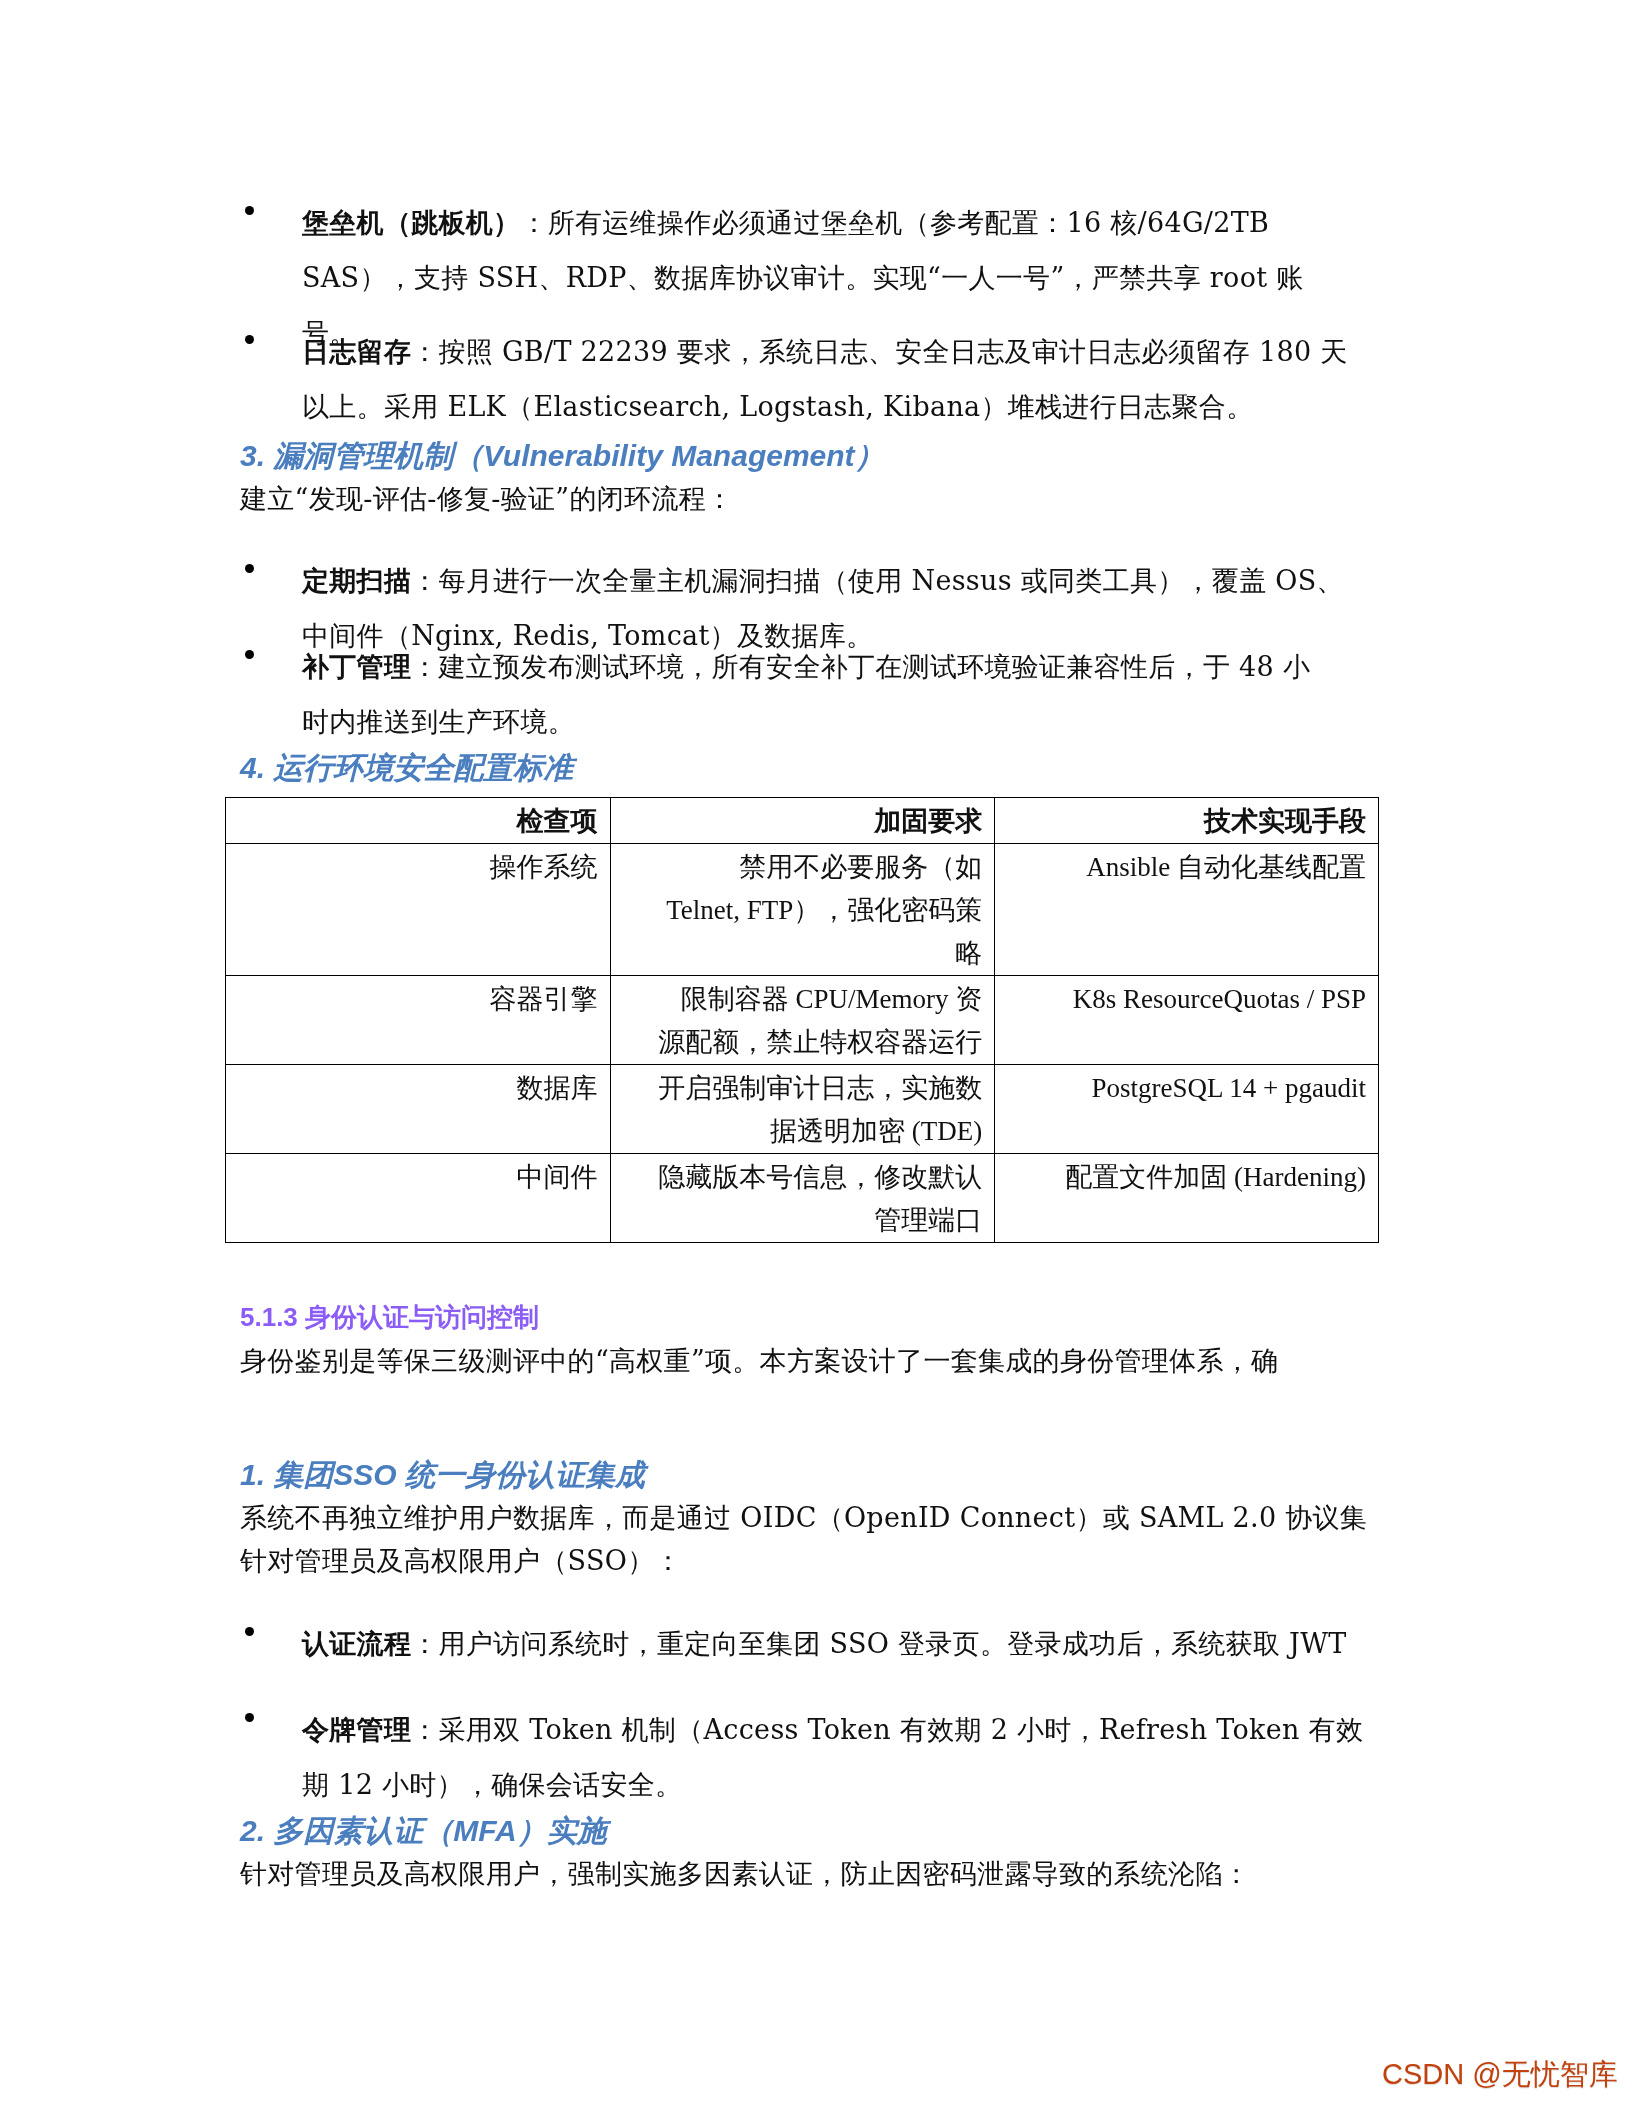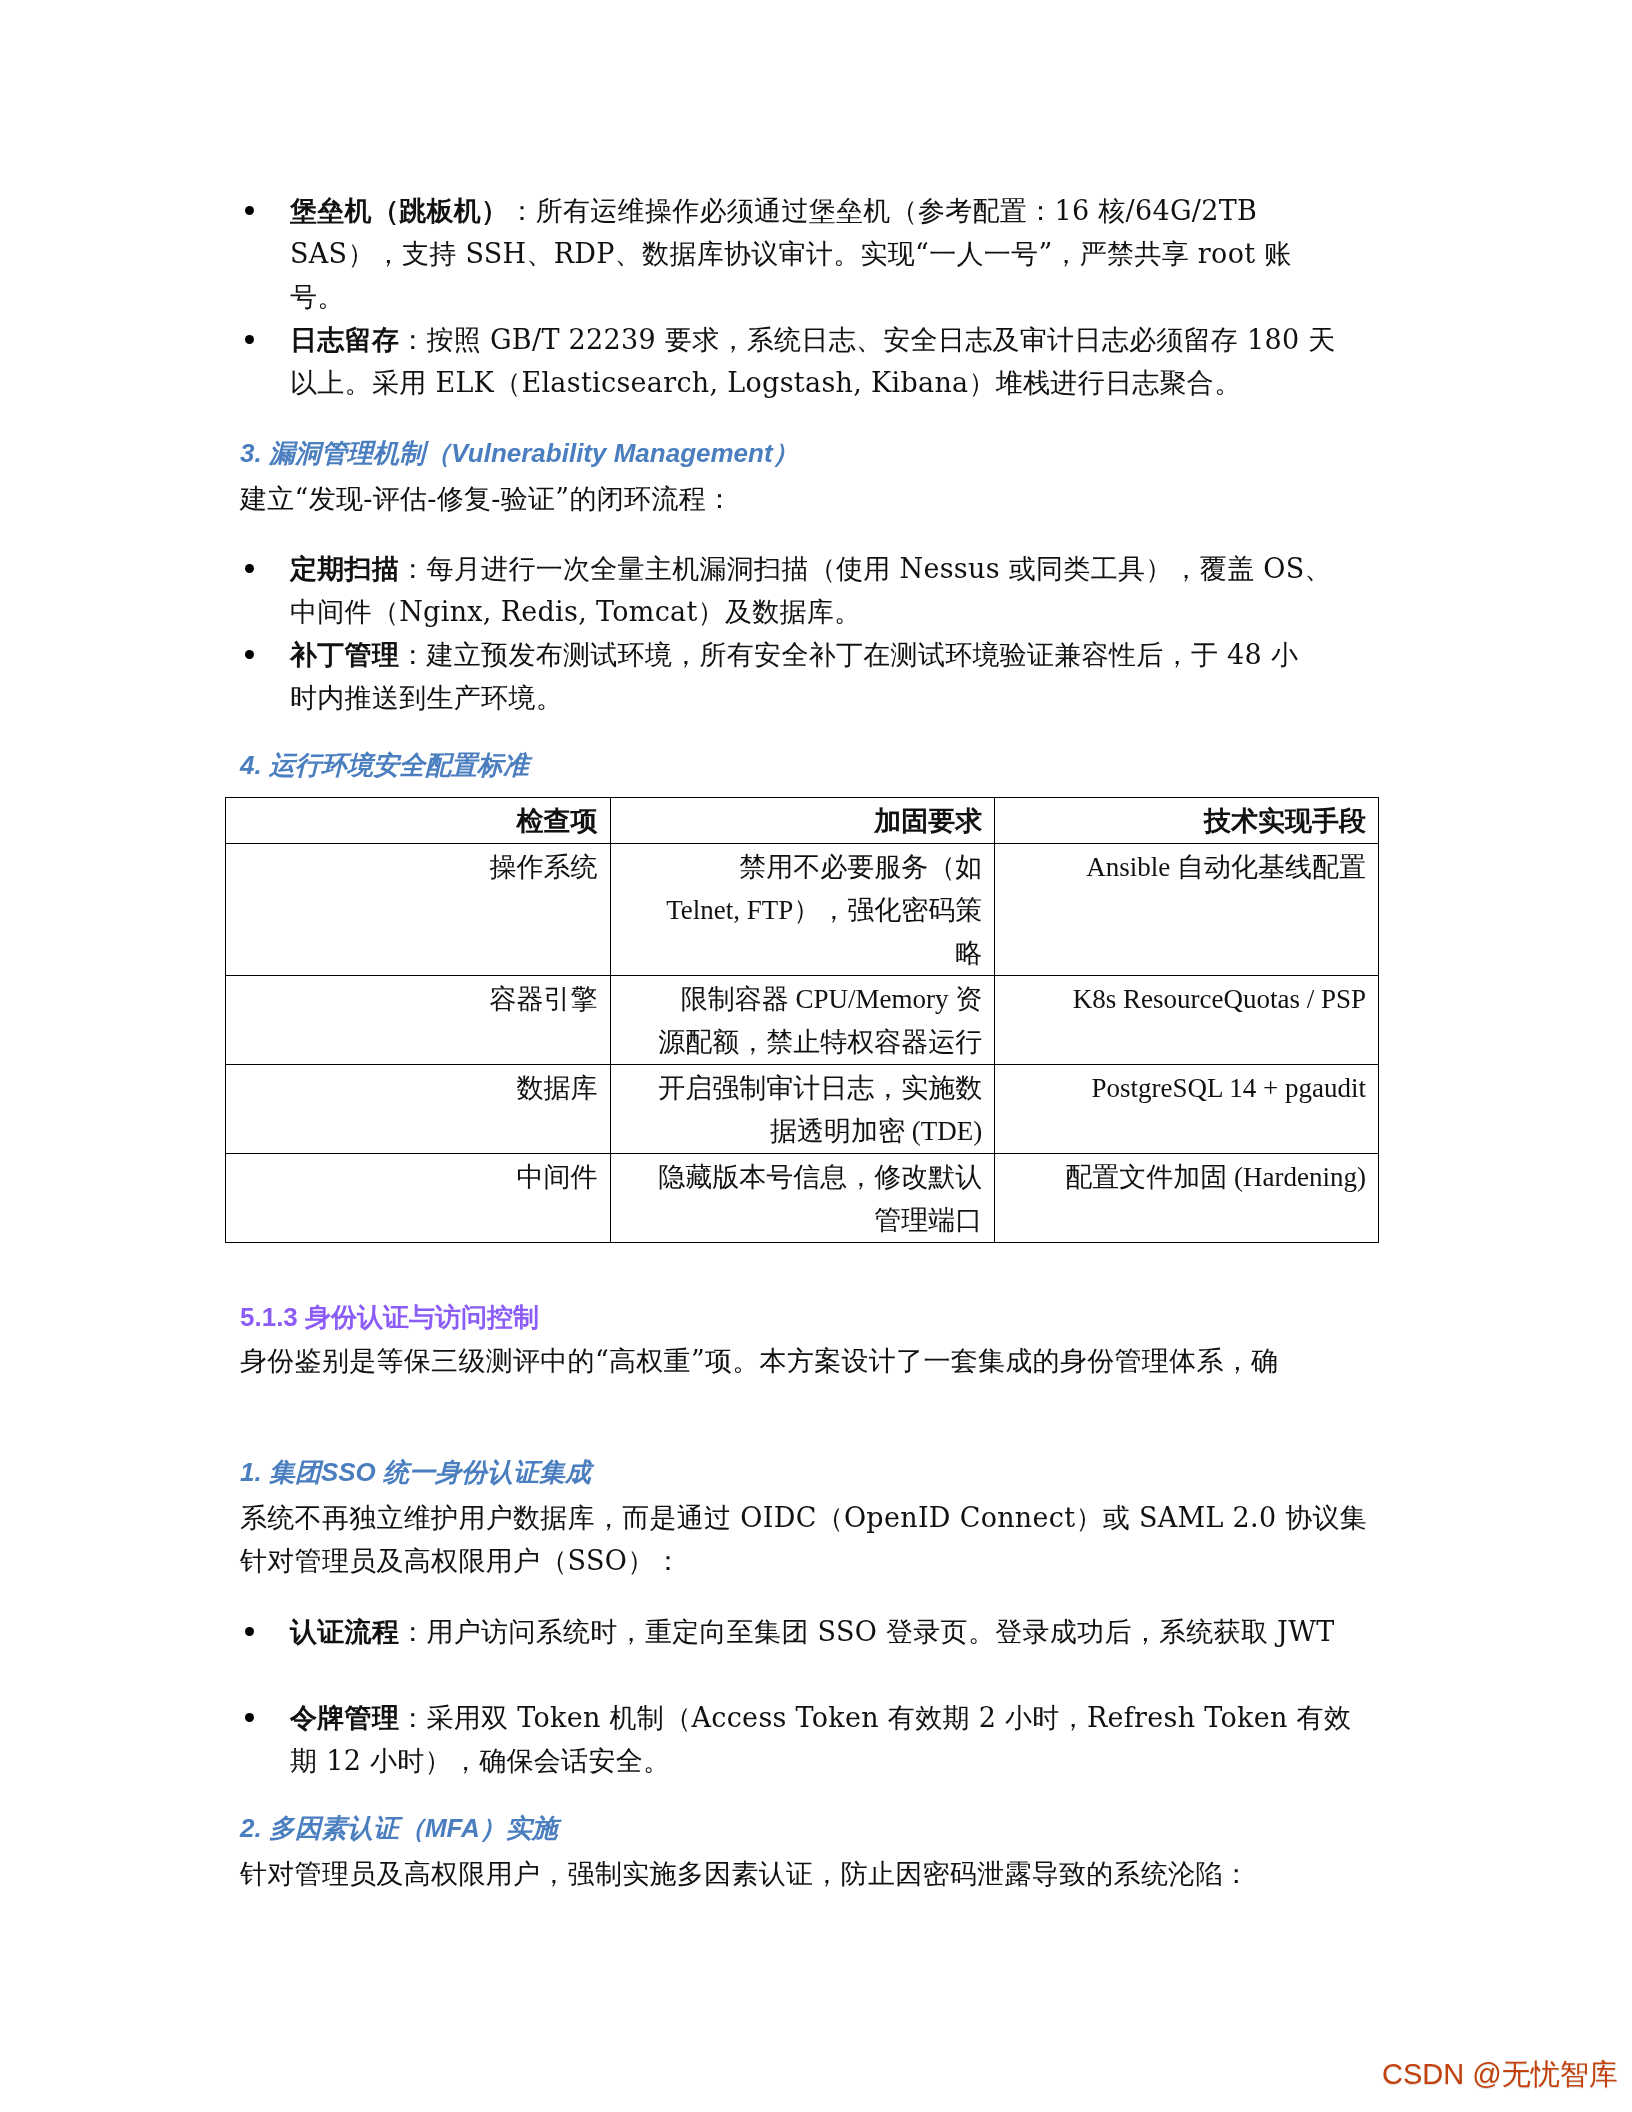--- a/index.html
+++ b/index.html
@@ -1,25 +1,25 @@
 <!DOCTYPE html>
 <html><head>
 <meta charset="utf-8">
 <style>
   html, body { margin: 0; padding: 0; background: #ffffff; }
   body { width: 1632px; height: 2112px; position: relative; overflow: hidden;
          font-family: "DejaVu Serif", "Liberation Serif", serif; color: #111; }
   .bullet-dot { position: absolute; left: 245px; width: 9px; height: 9px; border-radius: 50%; background: #000; }
   .btext { position: absolute; left: 290px; width: 1100px; font-size: 27px; line-height: 43px; }
-  .btext p { margin: 0; white-space: nowrap; letter-spacing: 0.3px; }
+  .btext p { margin: 12px; white-space: nowrap; letter-spacing: 0.3px; }
   .btext b { font-weight: bold; }
   .para { position: absolute; left: 240px; width: 1150px; font-size: 27px; line-height: 43px; }
   .para p { margin: 0; white-space: nowrap; letter-spacing: 0.3px; }
   .h-italic { position: absolute; left: 240px; font-family: "Liberation Sans", "DejaVu Sans", sans-serif;
-              font-style: italic; font-weight: bold; font-size: 26px; color: #4a7ebf; white-space: nowrap; }
+              font-style: italic; font-weight: bold; font-size: 30px; color: #4a7ebf; white-space: nowrap; }
   .h-bold { position: absolute; left: 240px; font-family: "Liberation Sans", "DejaVu Sans", sans-serif;
             font-weight: bold; font-size: 26px; color: #8b5cf6; white-space: nowrap; }
   table.cfg { position: absolute; left: 225px; top: 797px; width: 1154px; border-collapse: collapse;
               font-family: "Liberation Serif", "DejaVu Serif", serif; font-size: 27px; }
   table.cfg td, table.cfg th { border: 1.5px solid #000; vertical-align: top; text-align: right;
               padding: 2px 12px 0 14px; line-height: 43px; font-weight: normal; }
   table.cfg th { font-weight: bold; }
   table.cfg col.c1 { width: 385px; }
   table.cfg col.c2 { width: 385px; }
   table.cfg col.c3 { width: 384px; }

